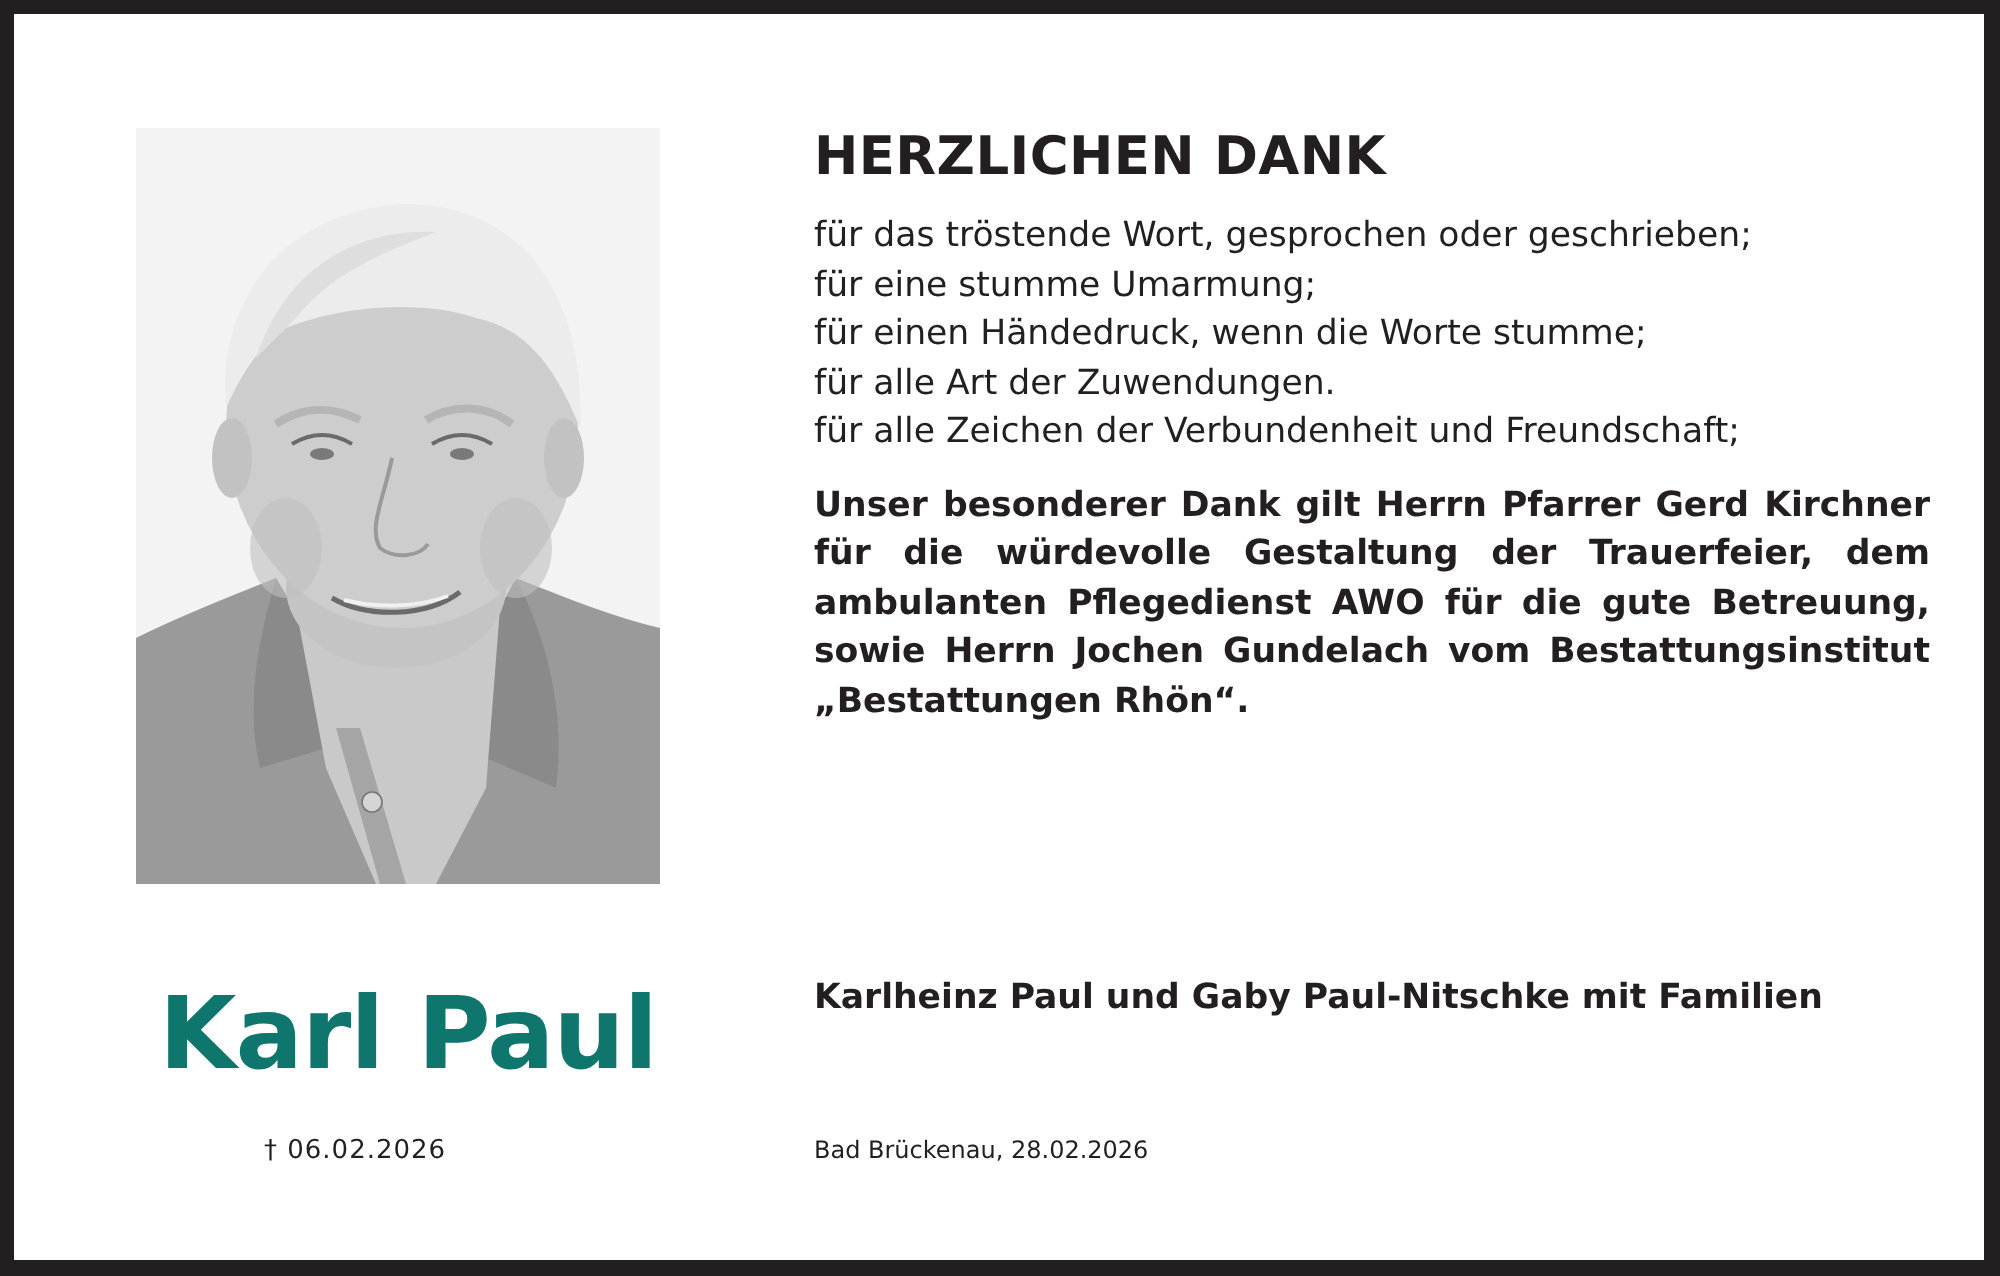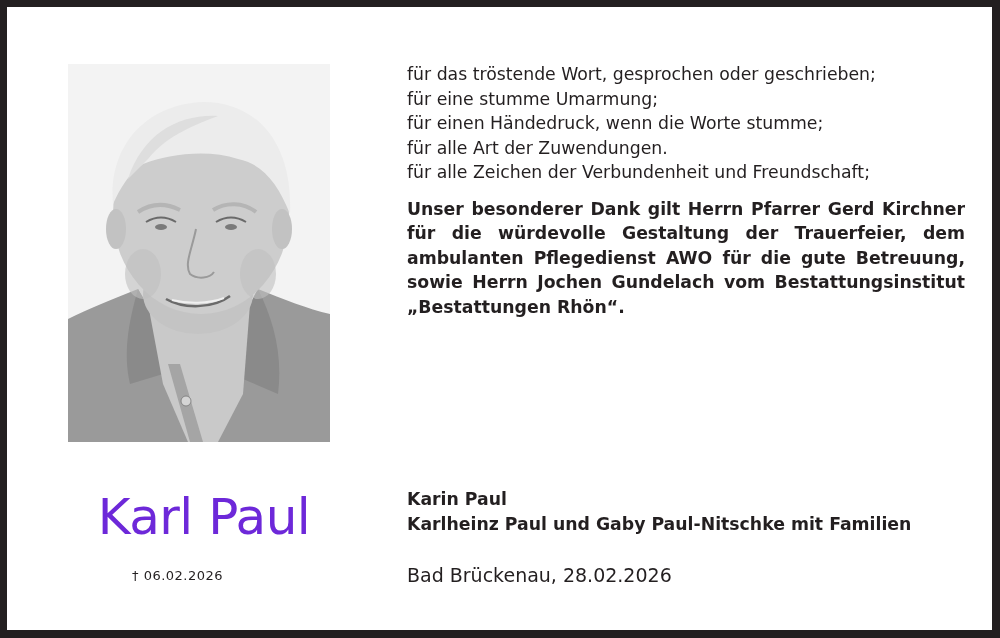--- a/index.html
+++ b/index.html
@@ -37,25 +37,25 @@
     width: 100%;
     height: 100%;
   }
   .name {
     position: absolute;
     left: 61px;
     top: 480px;
     width: 272px;
     text-align: center;
     font-family: "DejaVu Sans", sans-serif;
-    font-weight: 400;
+    font-weight: 700;
     font-size: 50px;
     line-height: 60px;
     letter-spacing: -0.5px;
-    color: #6d28d9;
+    color: #0f766e;
     white-space: nowrap;
   }
   .death-date {
     position: absolute;
     left: 125px;
     top: 557px;
     font-size: 13px;
     line-height: 24px;
     letter-spacing: 0.5px;
     white-space: nowrap;
@@ -96,21 +96,21 @@
     top: 480px;
     font-weight: bold;
     font-size: 17.3px;
     line-height: 24.5px;
     white-space: nowrap;
   }
   .place-date {
     position: absolute;
     left: 400px;
     top: 556px;
-    font-size: 19px;
+    font-size: 12px;
     line-height: 24.5px;
     white-space: nowrap;
   }
 </style>
 </head>
 <body>
 
 <div class="card">
 
   <div class="photo">
@@ -152,30 +152,30 @@
 
       <ellipse cx="75" cy="210" rx="18" ry="25" fill="#c0c0c0" opacity="0.6"></ellipse>
       <ellipse cx="190" cy="210" rx="18" ry="25" fill="#c0c0c0" opacity="0.6"></ellipse>
     </svg>
   </div>
 
   <div class="name">Karl Paul</div>
   <div class="death-date">† 06.02.2026</div>
 
   <div class="right-col">
+    <h1 class="heading">HERZLICHEN DANK</h1>
     <div class="lines">
       <div>für das tröstende Wort, gesprochen oder geschrieben;</div>
       <div>für eine stumme Umarmung;</div>
       <div>für einen Händedruck, wenn die Worte stumme;</div>
       <div>für alle Art der Zuwendungen.</div>
       <div>für alle Zeichen der Verbundenheit und Freundschaft;</div>
     </div>
     <p class="para">Unser besonderer Dank gilt Herrn Pfarrer Gerd Kirchner für die würdevolle Gestaltung der Trauerfeier, dem ambulanten Pflegedienst AWO für die gute Betreuung, sowie Herrn Jochen Gundelach vom Bestattungsinstitut „Bestattungen Rhön“.</p>
   </div>
 
   <div class="signers">
-    <div>Karin Paul</div>
     <div>Karlheinz Paul und Gaby Paul-Nitschke mit Familien</div>
   </div>
 
   <div class="place-date">Bad Brückenau, 28.02.2026</div>
 
 </div>
 
 </body></html>

